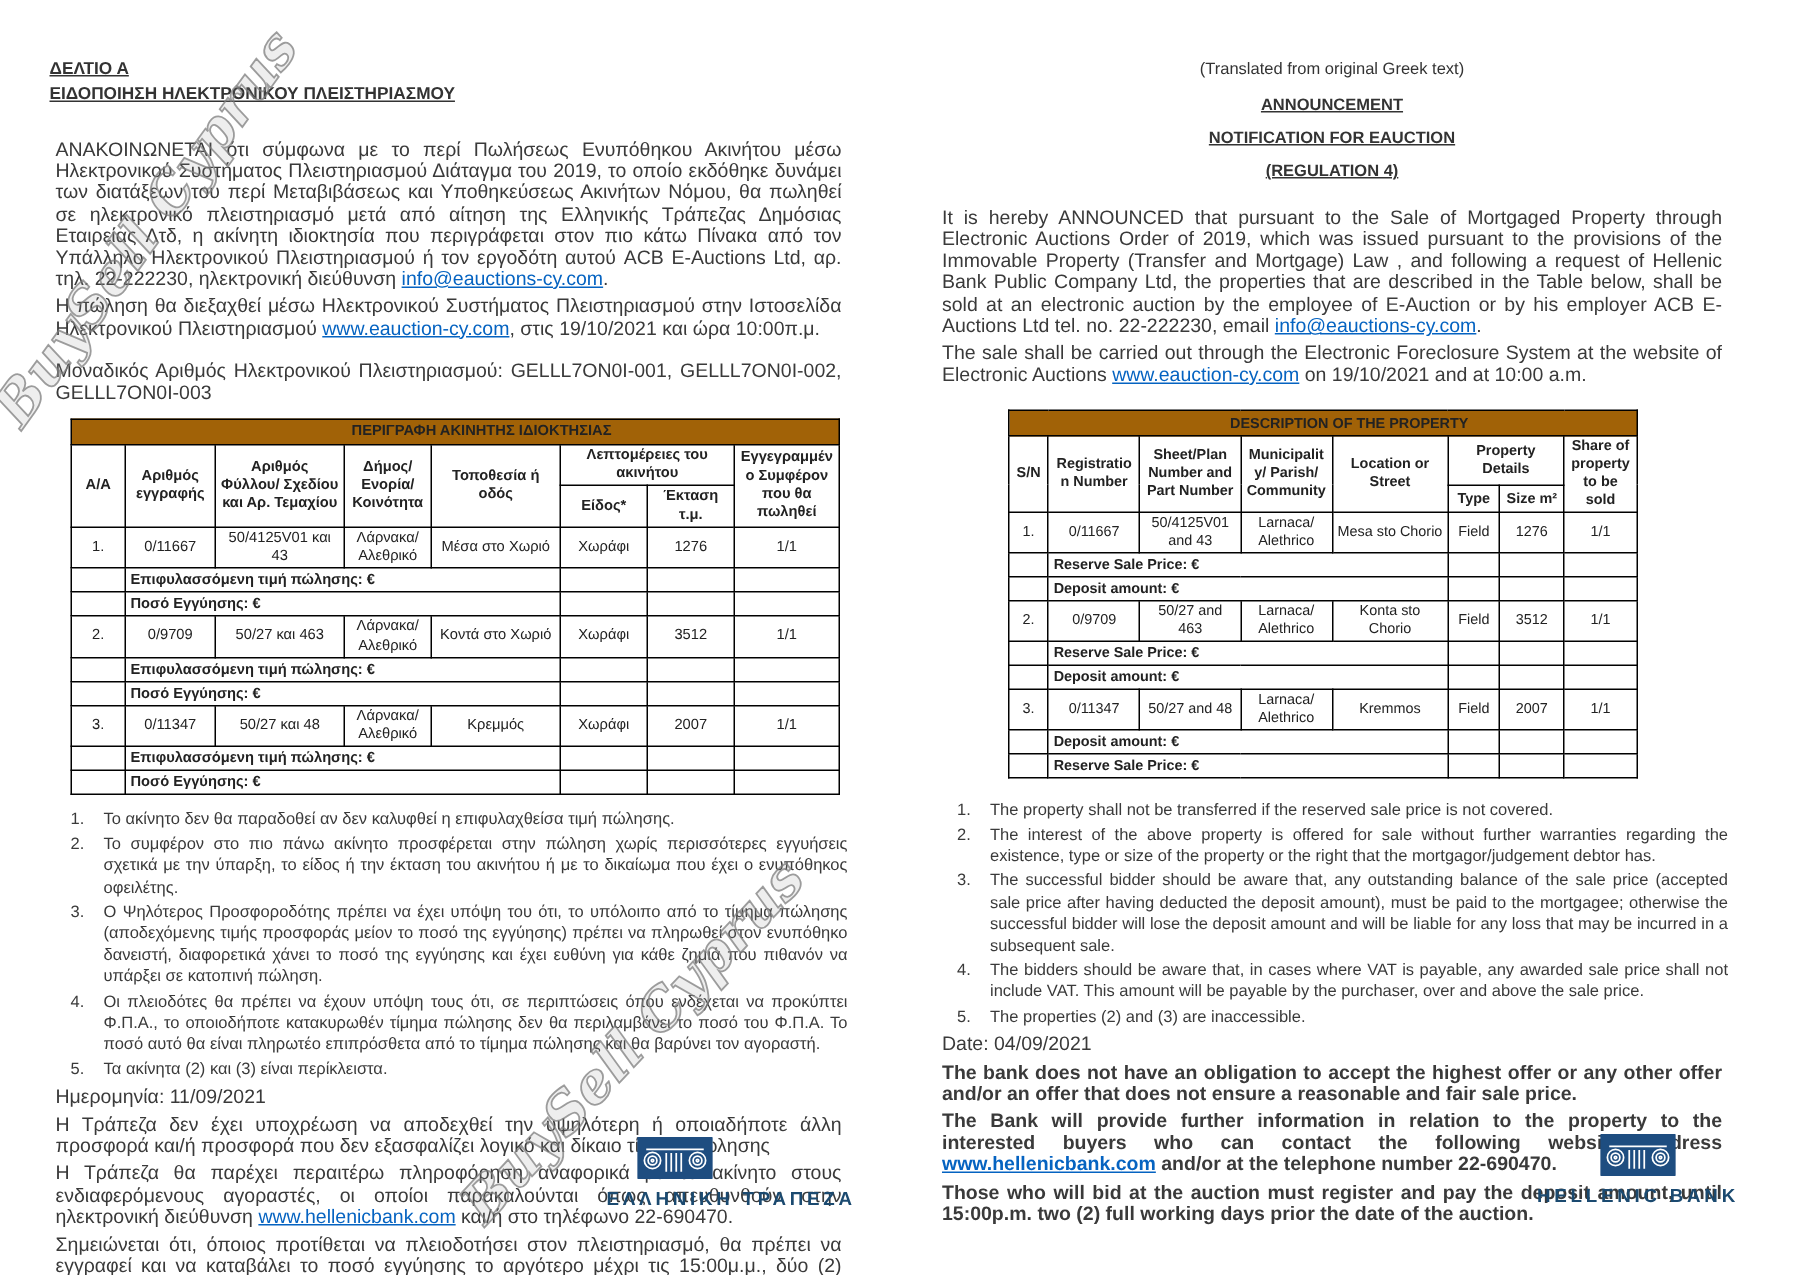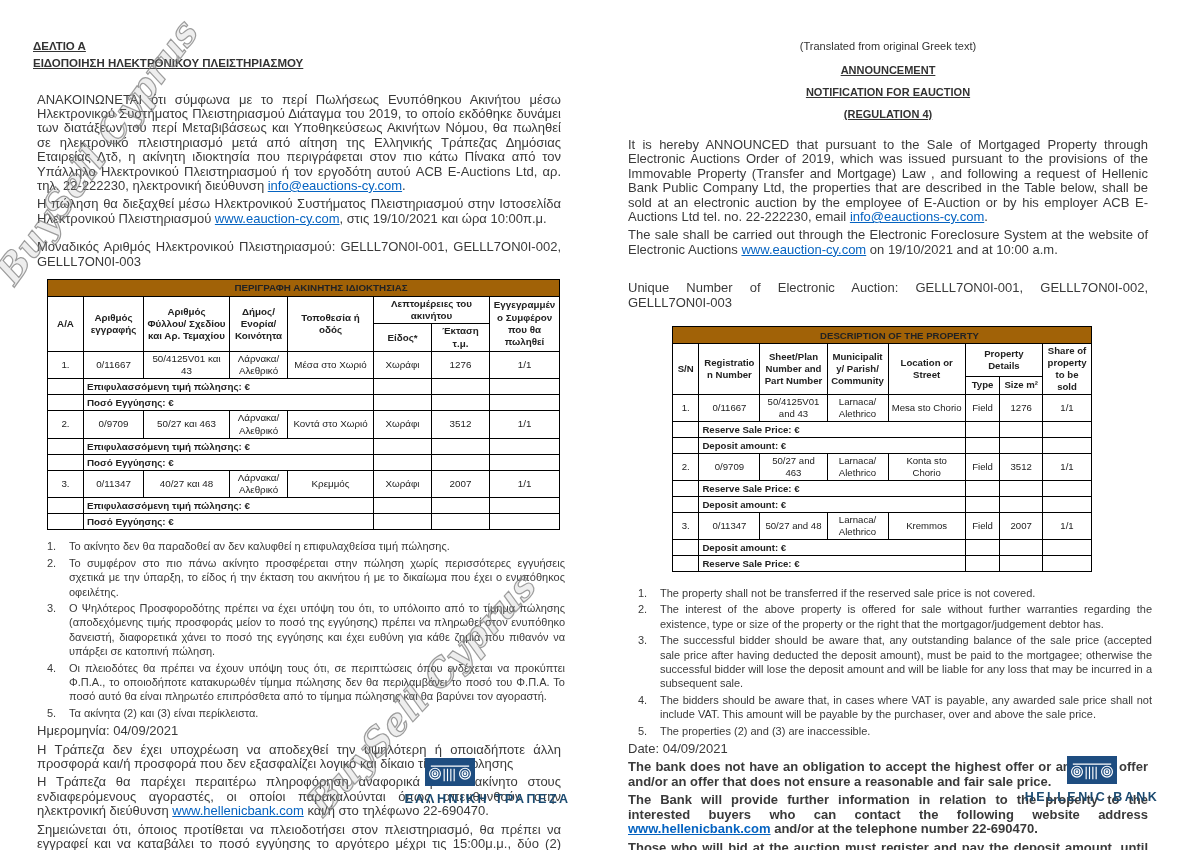--- a/index.html
+++ b/index.html
@@ -144,21 +144,21 @@
     <tr class="lblrow">
           <td></td>
           <td colspan="4" class="lbl">Ποσό Εγγύησης: €</td>
           <td></td>
           <td></td>
           <td></td>
         </tr>
     <tr class="data">
       <td>3.</td>
       <td>0/11347</td>
-      <td>40/27 και 48</td>
+      <td>50/27 και 48</td>
       <td>Λάρνακα/ Αλεθρικό</td>
       <td>Κρεμμός</td>
       <td>Χωράφι</td>
       <td>2007</td>
       <td>1/1</td>
     </tr>
     <tr class="lblrow">
           <td></td>
           <td colspan="4" class="lbl">Επιφυλασσόμενη τιμή πώλησης: €</td>
           <td></td>
@@ -191,21 +191,21 @@
     <div class="li">
         <span class="n">4.</span>
         <span class="t">Οι πλειοδότες θα πρέπει να έχουν υπόψη τους ότι, σε περιπτώσεις όπου ενδέχεται να προκύπτει Φ.Π.Α., το οποιοδήποτε κατακυρωθέν τίμημα πώλησης δεν θα περιλαμβάνει το ποσό του Φ.Π.Α. Το ποσό αυτό θα είναι πληρωτέο επιπρόσθετα από το τίμημα πώλησης και θα βαρύνει τον αγοραστή.</span>
       </div>
     <div class="li">
         <span class="n">5.</span>
         <span class="t">Τα ακίνητα (2) και (3) είναι περίκλειστα.</span>
       </div>
   </div>
 
-  <p class="body mt16">Ημερομηνία: 04/09/2021</p>
+  <p class="body mt16">Ημερομηνία: 11/09/2021</p>
 
   <p class="body mt16">Η Τράπεζα δεν έχει υποχρέωση να αποδεχθεί την υψηλότερη ή οποιαδήποτε άλλη προσφορά και/ή προσφορά που δεν εξασφαλίζει λογικό και δίκαιο τίμημα πώλησης</p>
 
   <p class="body mt8"><span>Η Τράπεζα θα παρέχει περαιτέρω πληροφόρηση αναφορικά με το ακίνητο στους ενδιαφερόμενους αγοραστές, οι οποίοι παρακαλούνται όπως απευθυνθούν στην ηλεκτρονική διεύθυνση </span><a class="lnk">www.hellenicbank.com</a><span> και/ή στο τηλέφωνο 22-690470.</span></p>
 
   <p class="body mt8">Σημειώνεται ότι, όποιος προτίθεται να πλειοδοτήσει στον πλειστηριασμό, θα πρέπει να εγγραφεί και να καταβάλει το ποσό εγγύησης το αργότερο μέχρι τις 15:00μ.μ., δύο (2) πλήρεις εργάσιμες ημέρες πριν την ορισθείσα ημερομηνία του πλειστηριασμού.</p>
 
   <div class="logo" id="logo-left">
     <svg class="badge" viewBox="0 0 60 32">
       <rect x="0" y="0" width="60" height="32" fill="#1e4d80"></rect>
@@ -233,21 +233,20 @@
   <div class="titles-en">
     <span class="tl">ANNOUNCEMENT</span>
     <span class="tl">NOTIFICATION FOR EAUCTION</span>
     <span class="tl">(REGULATION 4)</span>
   </div>
 
   <p class="body" style="margin-top:18px;"><span>It is hereby ANNOUNCED that pursuant to the Sale of Mortgaged Property through Electronic Auctions Order of 2019, which was issued pursuant to the provisions of the Immovable Property (Transfer and Mortgage) Law , and following a request of Hellenic Bank Public Company Ltd, the properties that are described in the Table below, shall be sold at an electronic auction by the employee of E-Auction or by his employer ACB E-Auctions Ltd tel. no. 22-222230, email </span><a class="lnk">info@eauctions-cy.com</a><span>.</span></p>
 
   <p class="body mt8"><span>The sale shall be carried out through the Electronic Foreclosure System at the website of Electronic Auctions </span><a class="lnk">www.eauction-cy.com</a><span> on 19/10/2021 and at 10:00 a.m.</span></p>
 
-  <p class="body" style="margin-top:24px;">Unique Number of Electronic Auction: GELLL7ON0I-001, GELLL7ON0I-002, GELLL7ON0I-003</p>
 
   <table class="doc" id="tbl-right">
     <colgroup>
         <col style="width:26px">
         <col style="width:60px">
         <col style="width:66px">
         <col style="width:60px">
         <col style="width:76px">
         <col style="width:34px">
         <col style="width:42px">

